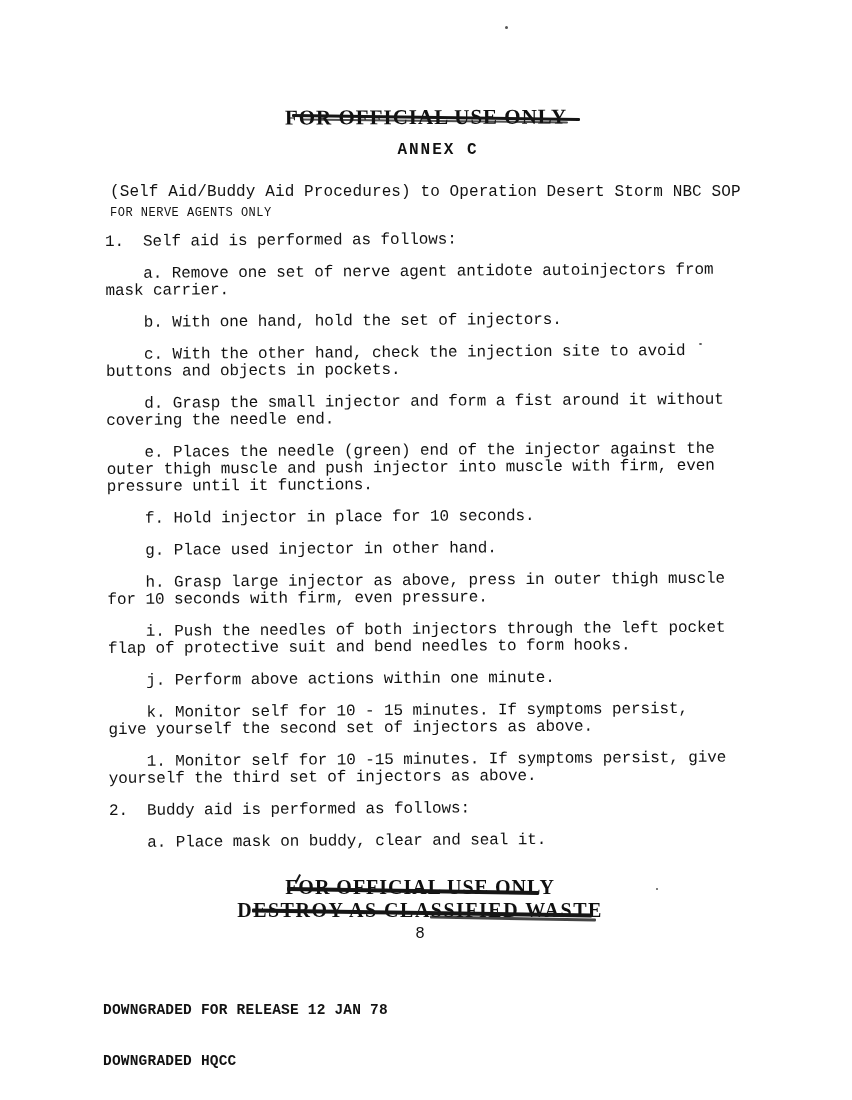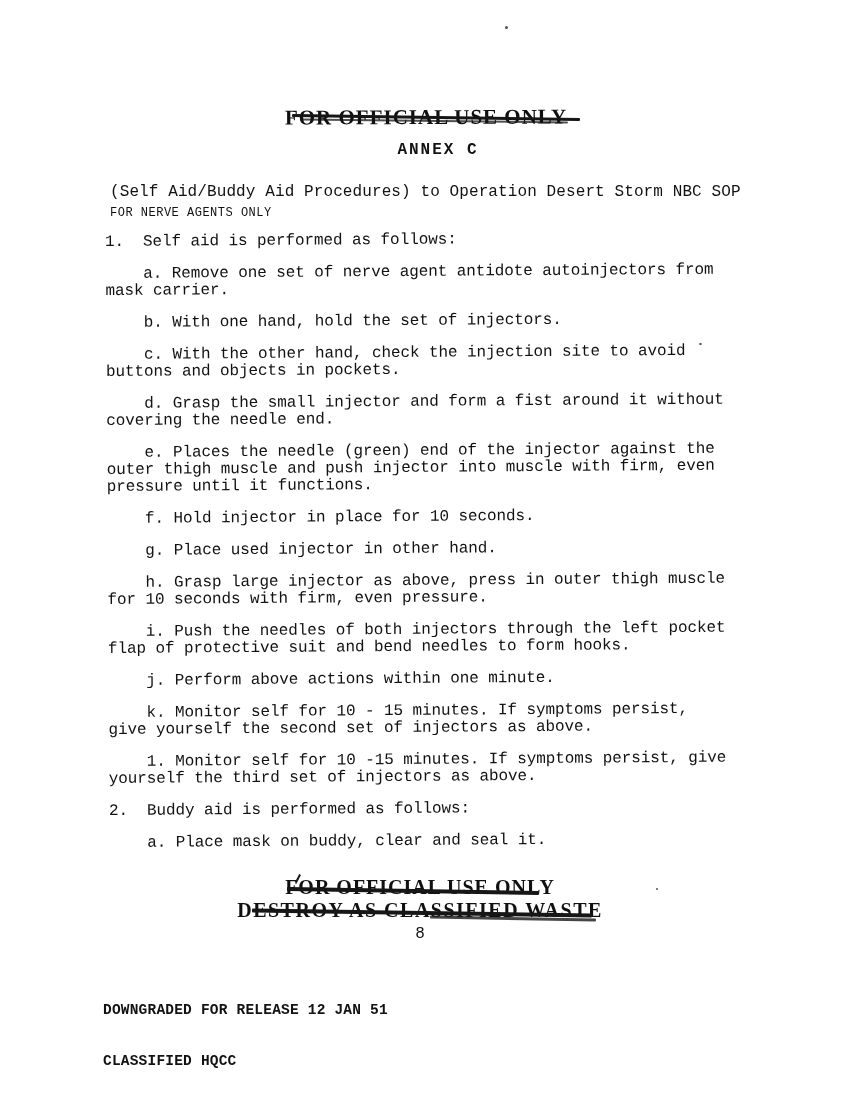--- a/index.html
+++ b/index.html
@@ -196,21 +196,21 @@
   <div class="banner-bottom-1">FOR OFFICIAL USE ONLY</div>
   <div class="banner-bottom-2">DESTROY AS CLASSIFIED WASTE</div>
   <div class="strike strike-b1"></div>
   <div class="strike strike-b2a"></div>
   <div class="strike strike-b2b"></div>
   <div class="pen-tick"></div>
 
   <div class="page-number">8</div>
 
   <div class="downgrade">
-    <div>DOWNGRADED FOR RELEASE 12 JAN 51</div>
-    <div>CLASSIFIED HQCC</div>
+    <div>DOWNGRADED FOR RELEASE 12 JAN 78</div>
+    <div>DOWNGRADED HQCC</div>
   </div>
 
   <div class="speck speck-1"></div>
   <div class="speck speck-2"></div>
   <div class="speck speck-3"></div>
 
 </div>
 
 </body></html>

